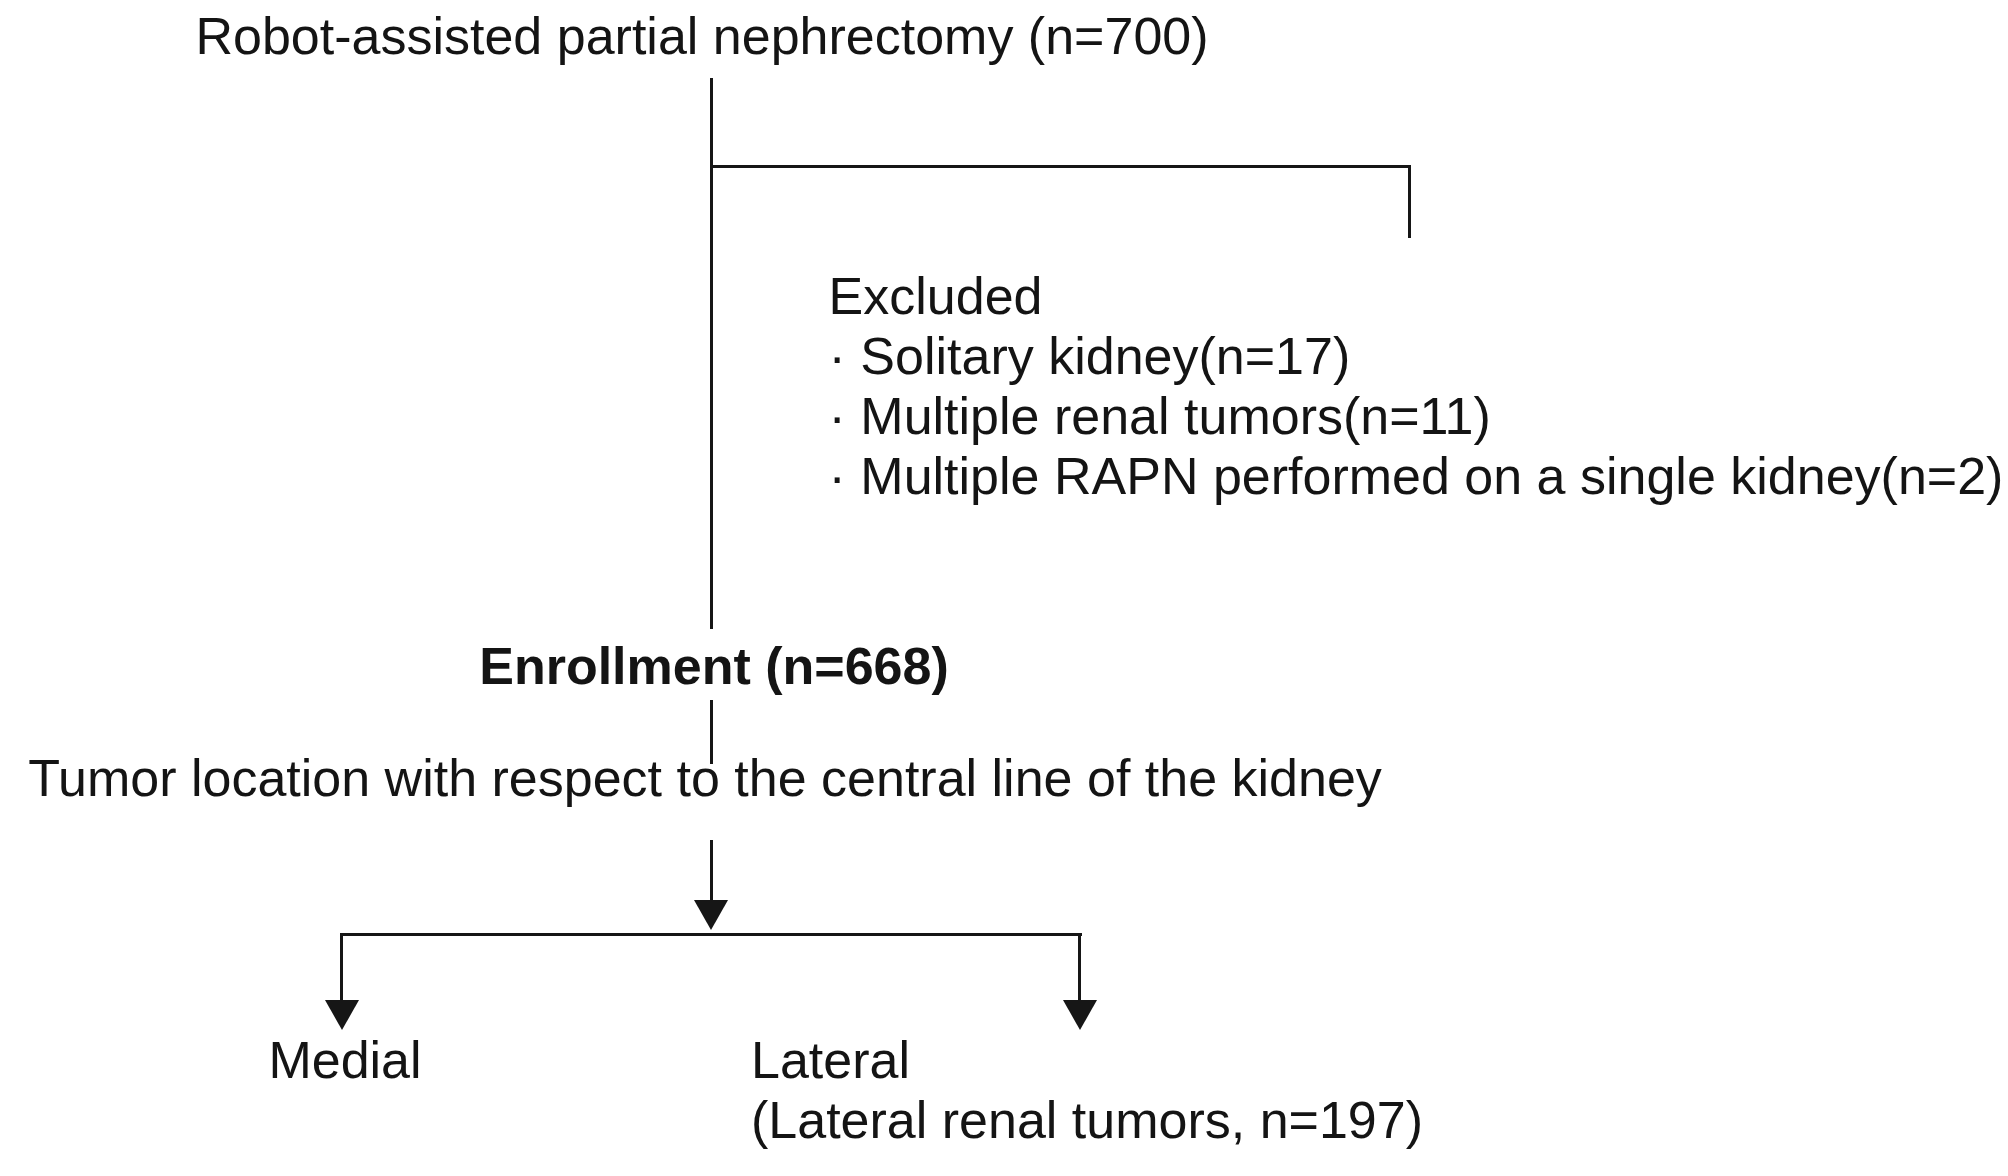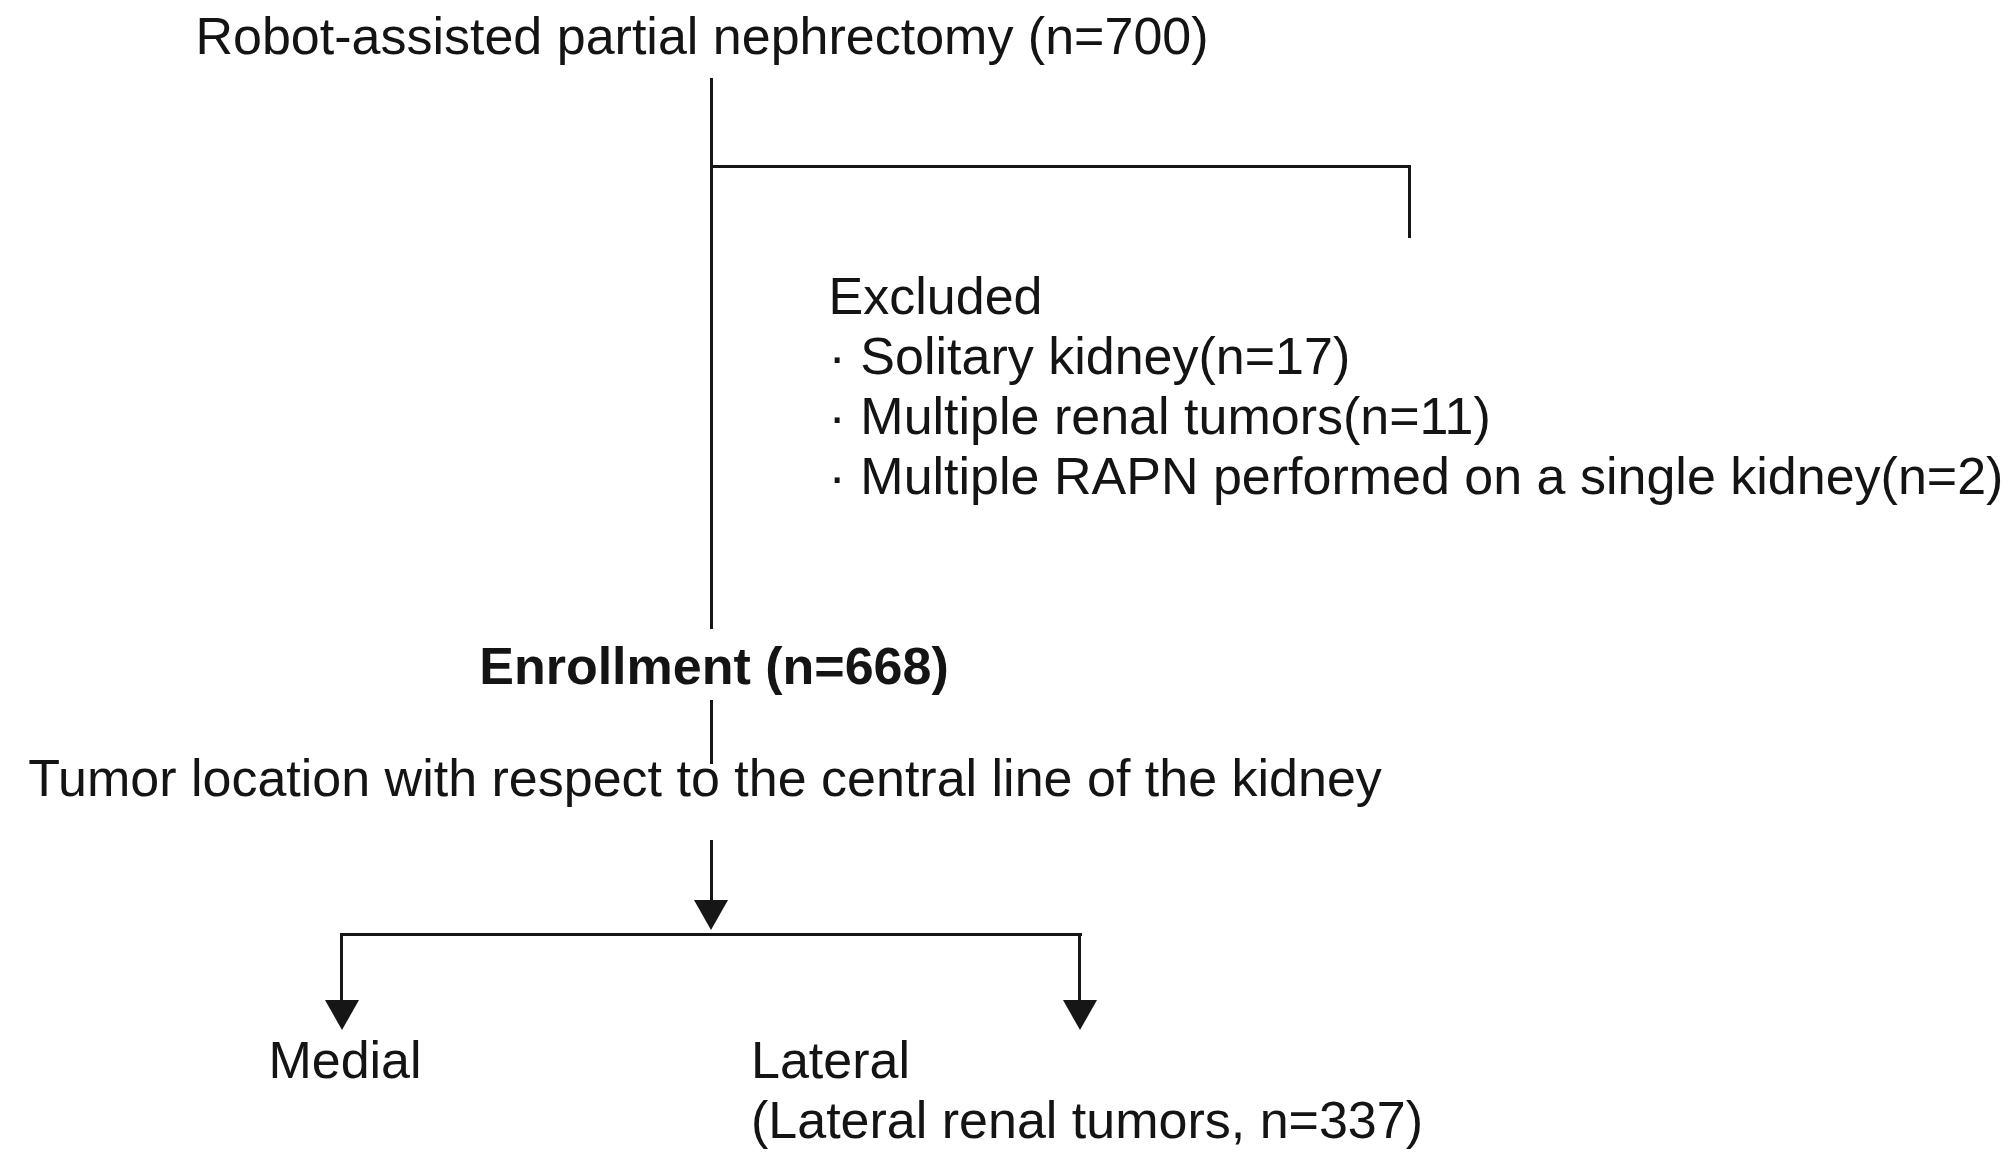--- a/index.html
+++ b/index.html
@@ -95,16 +95,16 @@
 
   <div class="vline" id="stem-right"></div>
   <div class="arrowhead" id="head-right"></div>
 
   <div class="txt" id="medial-block">
     <div>Medial</div>
   </div>
 
   <div class="txt" id="lateral-block">
     <div>Lateral</div>
-    <div>(Lateral renal tumors, n=337)</div>
+    <div>(Lateral renal tumors, n=197)</div>
   </div>
 
 </div>
 
 </body></html>

